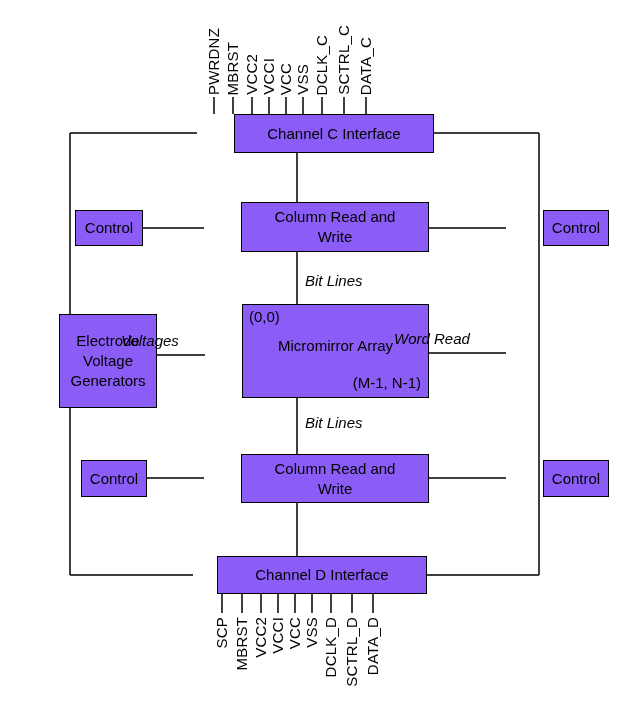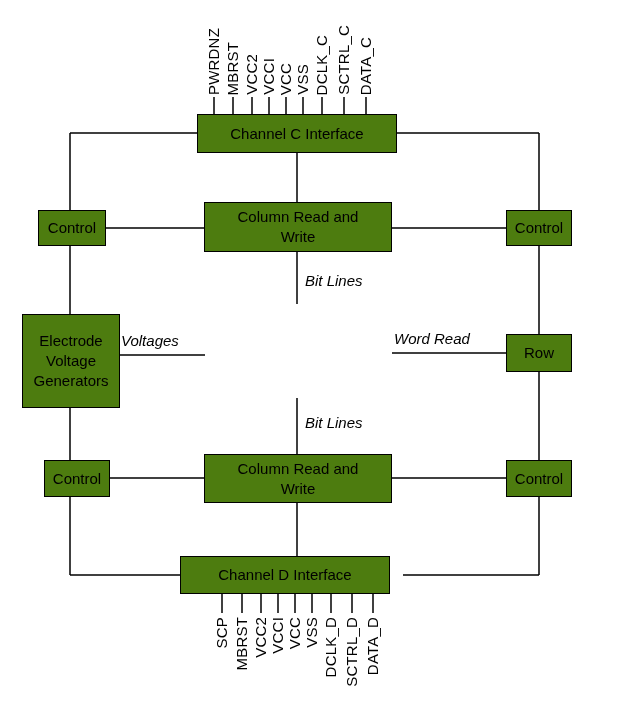--- a/index.html
+++ b/index.html
@@ -15,27 +15,28 @@
     background: #ffffff;
     font-size: 15px;
     overflow: hidden;
   }
   .wires {
     position: absolute;
     left: 0; top: 0;
   }
   .box {
     position: absolute;
-    background: #4d7c0f;
+    background: #8b5cf6;
     border: 1.5px solid #000000;
     display: flex;
     align-items: center;
     justify-content: center;
     text-align: center;
     line-height: 20px;
+    margin-left: 37px;
   }
   .box.block-corner { display: block; }
   .lbl {
     position: absolute;
     line-height: 18px;
     white-space: nowrap;
     font-style: italic;
   }
   .lbl.span-center { white-space: nowrap; text-align: left; }
   .vpin {
@@ -127,24 +128,26 @@
   </div>
 
   <div class="box" style="left:506px; top:210px; width:66px; height:36px;">
     <span>Control</span>
   </div>
 
   <div class="box" style="left:22px; top:314px; width:98px; height:94px;">
     <span class="wrap-90">Electrode Voltage Generators</span>
   </div>
 
+  <div class="box block-corner" style="left:205px; top:304px; width:187px; height:94px;">
+    <span class="mma-origin">(0,0)</span>
+    <span class="mma-center">Micromirror Array</span>
+    <span class="mma-corner">(M-1, N-1)</span>
+  </div>
 
-  <div class="box" style="left:506px; top:334px; width:66px; height:38px;">
-    <span>Row</span>
-  </div>
 
   <div class="box" style="left:44px; top:460px; width:66px; height:37px;">
     <span>Control</span>
   </div>
 
   <div class="box" style="left:506px; top:460px; width:66px; height:37px;">
     <span>Control</span>
   </div>
 
   <div class="box" style="left:204px; top:454px; width:188px; height:49px;">

